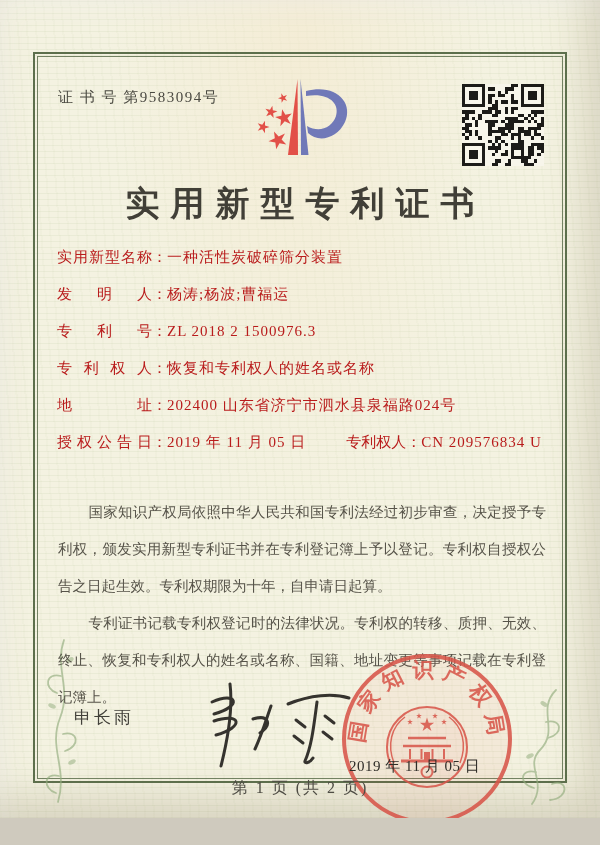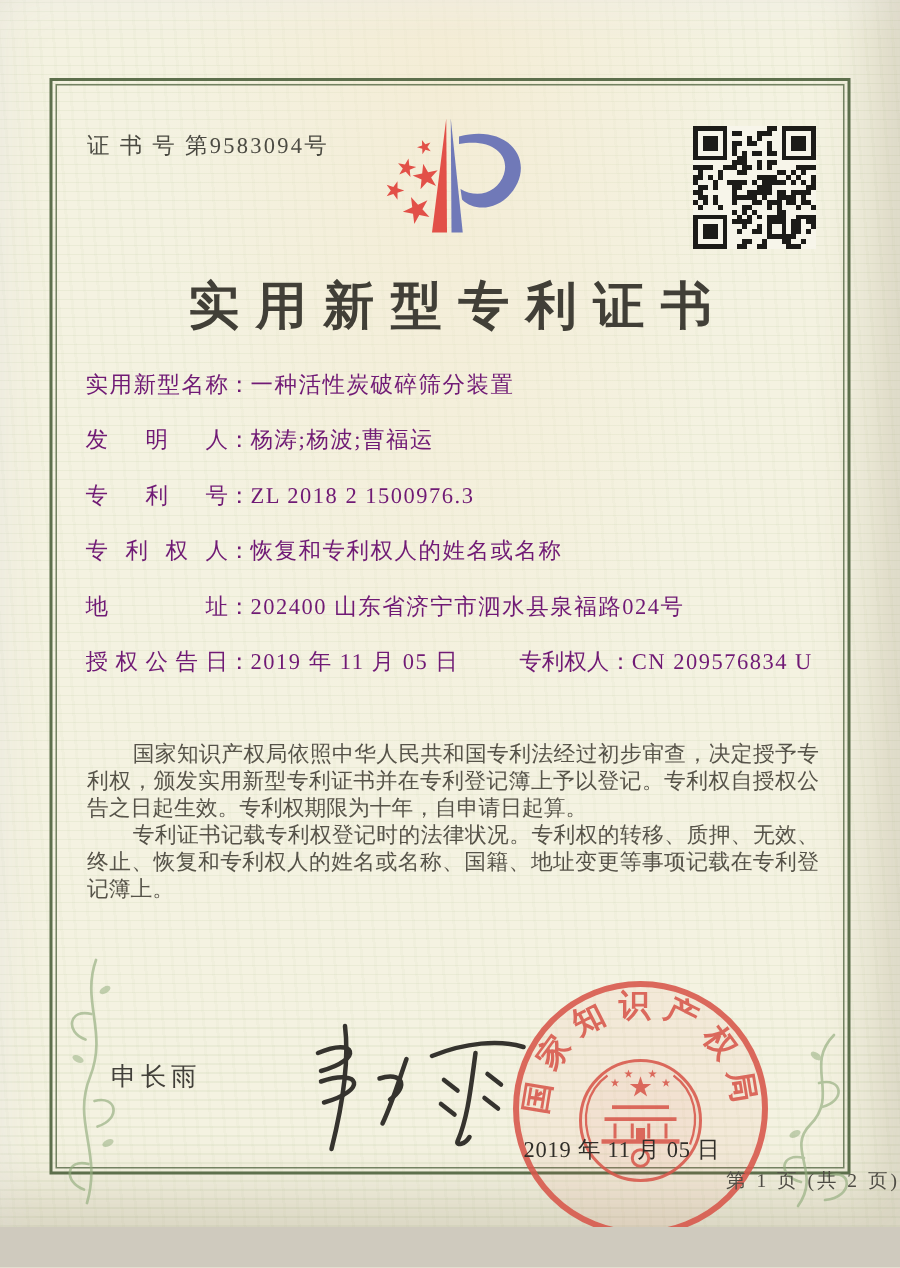--- a/index.html
+++ b/index.html
@@ -15,36 +15,36 @@
     box-shadow: inset -14px -18px 42px rgba(108,94,64,.22),
                 inset 6px 8px 22px rgba(255,255,255,.38);}
   .frame{position:absolute;left:33px;top:52px;right:33px;bottom:35px;
     border:2px solid #5d6f4c;}
   .frame::after{content:"";position:absolute;inset:2px;border:1px solid #5d6f4c;opacity:.85;}
   .cert-no{position:absolute;left:58px;top:88px;font-size:15px;letter-spacing:1.5px;color:#4b4a42;}
   .logo{position:absolute;left:231px;top:69px;}
   .qr{position:absolute;left:462px;top:84px;width:82px;height:82px;}
   .title{position:absolute;left:0;right:0;top:181px;text-align:center;
     font-size:34px;font-weight:700;letter-spacing:11px;text-indent:11px;color:#413f37;}
-  .fields{position:absolute;left:57px;top:246px;font-size:15px;color:#701a75;}
+  .fields{position:absolute;left:57px;top:246px;font-size:15px;color:#b91c1c;}
   .frow{margin-bottom:15px;line-height:22px;white-space:nowrap;}
   .flabel{display:inline-block;width:95px;text-align:justify;text-align-last:justify;vertical-align:top;}
   .fvalue{letter-spacing:1px;}
   .grant-gap{display:inline-block;width:40px;}
   .paras{position:absolute;left:58px;width:488px;top:494px;font-size:14.5px;
-    line-height:18px;color:#565349;text-align:justify;}
+    line-height:37px;color:#565349;text-align:justify;}
   .paras p{margin:0;text-indent:2.1em;}
   .director{position:absolute;left:74px;top:699px;font-size:17px;letter-spacing:3px;
     line-height:37px;color:#42403a;}
   .signature{position:absolute;left:192px;top:676px;}
   .seal{position:absolute;left:336px;top:648px;width:182px;height:182px;}
   .seal-date{position:absolute;left:349px;top:757px;font-size:15px;color:#2f2d28;
     letter-spacing:.5px;white-space:nowrap;z-index:3;}
-  .page-footer{position:absolute;left:0;right:0;top:778px;text-align:right;
-    font-size:13px;letter-spacing:2px;color:#4e4c44;}
+  .page-footer{position:absolute;left:0;right:0;top:778px;text-align:center;
+    font-size:16px;letter-spacing:2px;color:#4e4c44;}
   .back-note{position:absolute;left:0;right:0;top:818px;text-align:center;
     font-size:13px;letter-spacing:2px;color:#6b6a5a;padding-left:43px;}
   .vine{position:absolute;opacity:.65;}
   .vine-bl{left:36px;top:636px;}
   .vine-br{left:494px;top:688px;}
   svg{display:block;}
 </style>
 </head>
 <body>
 

